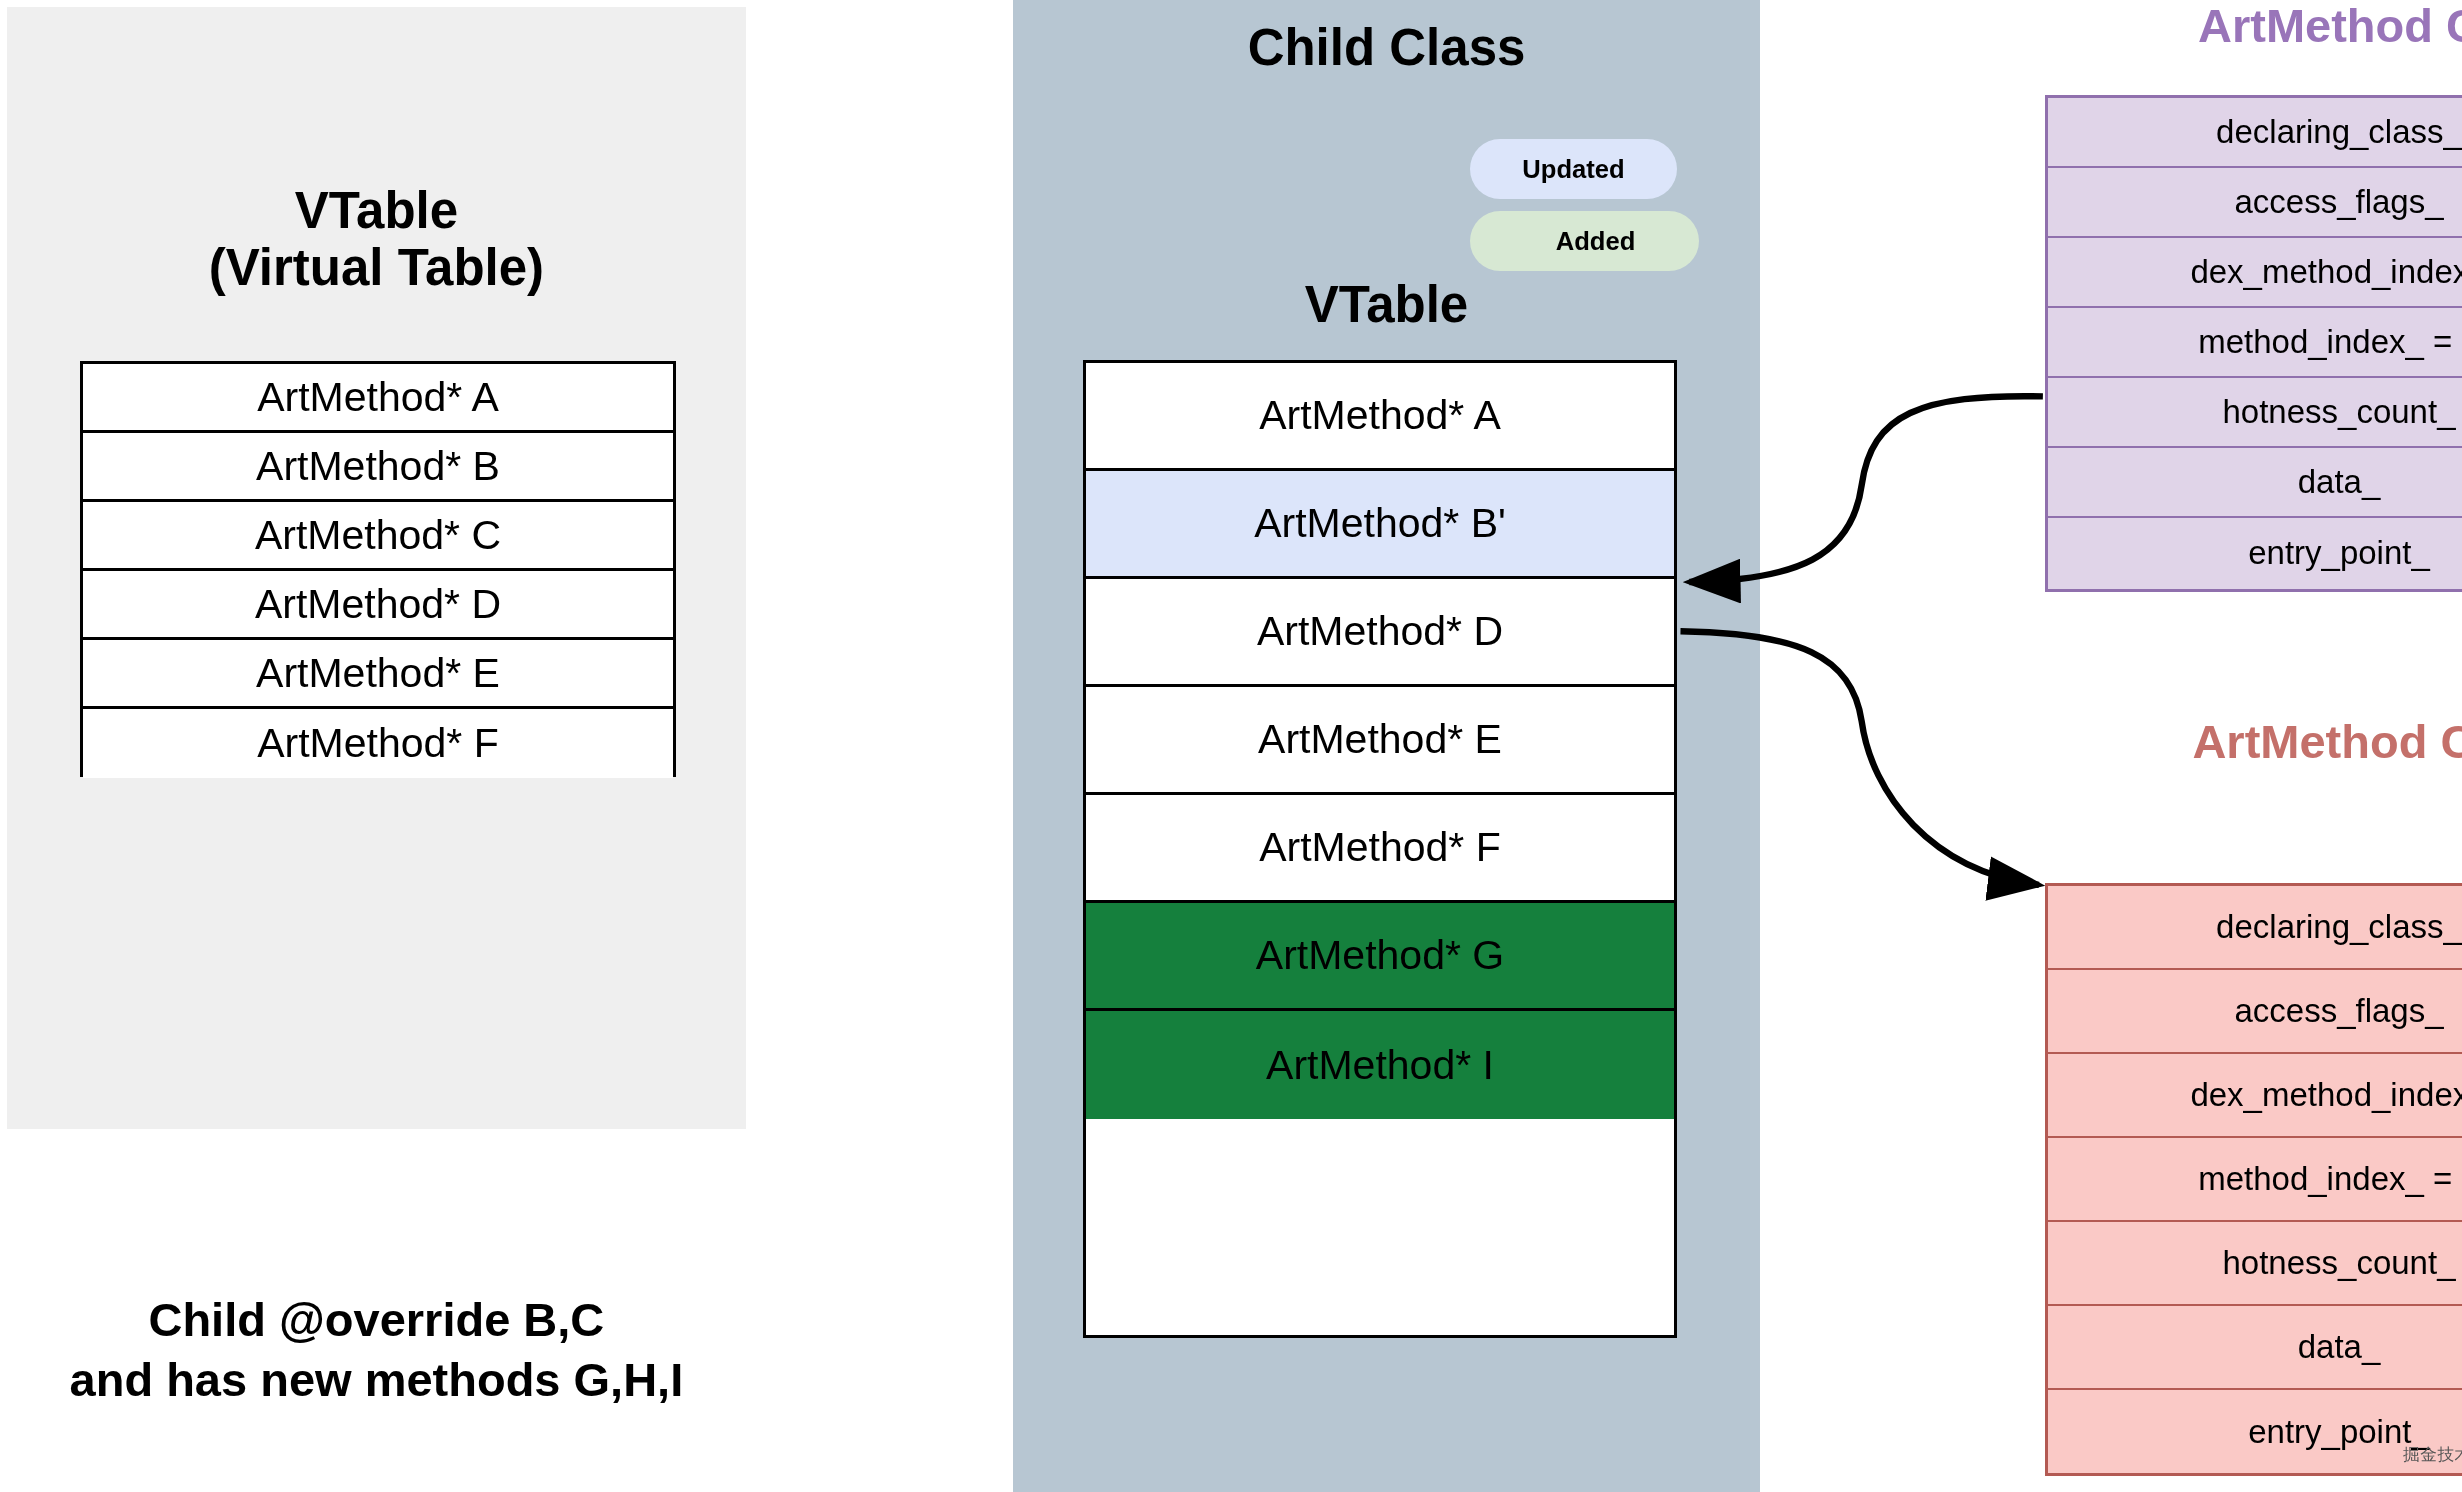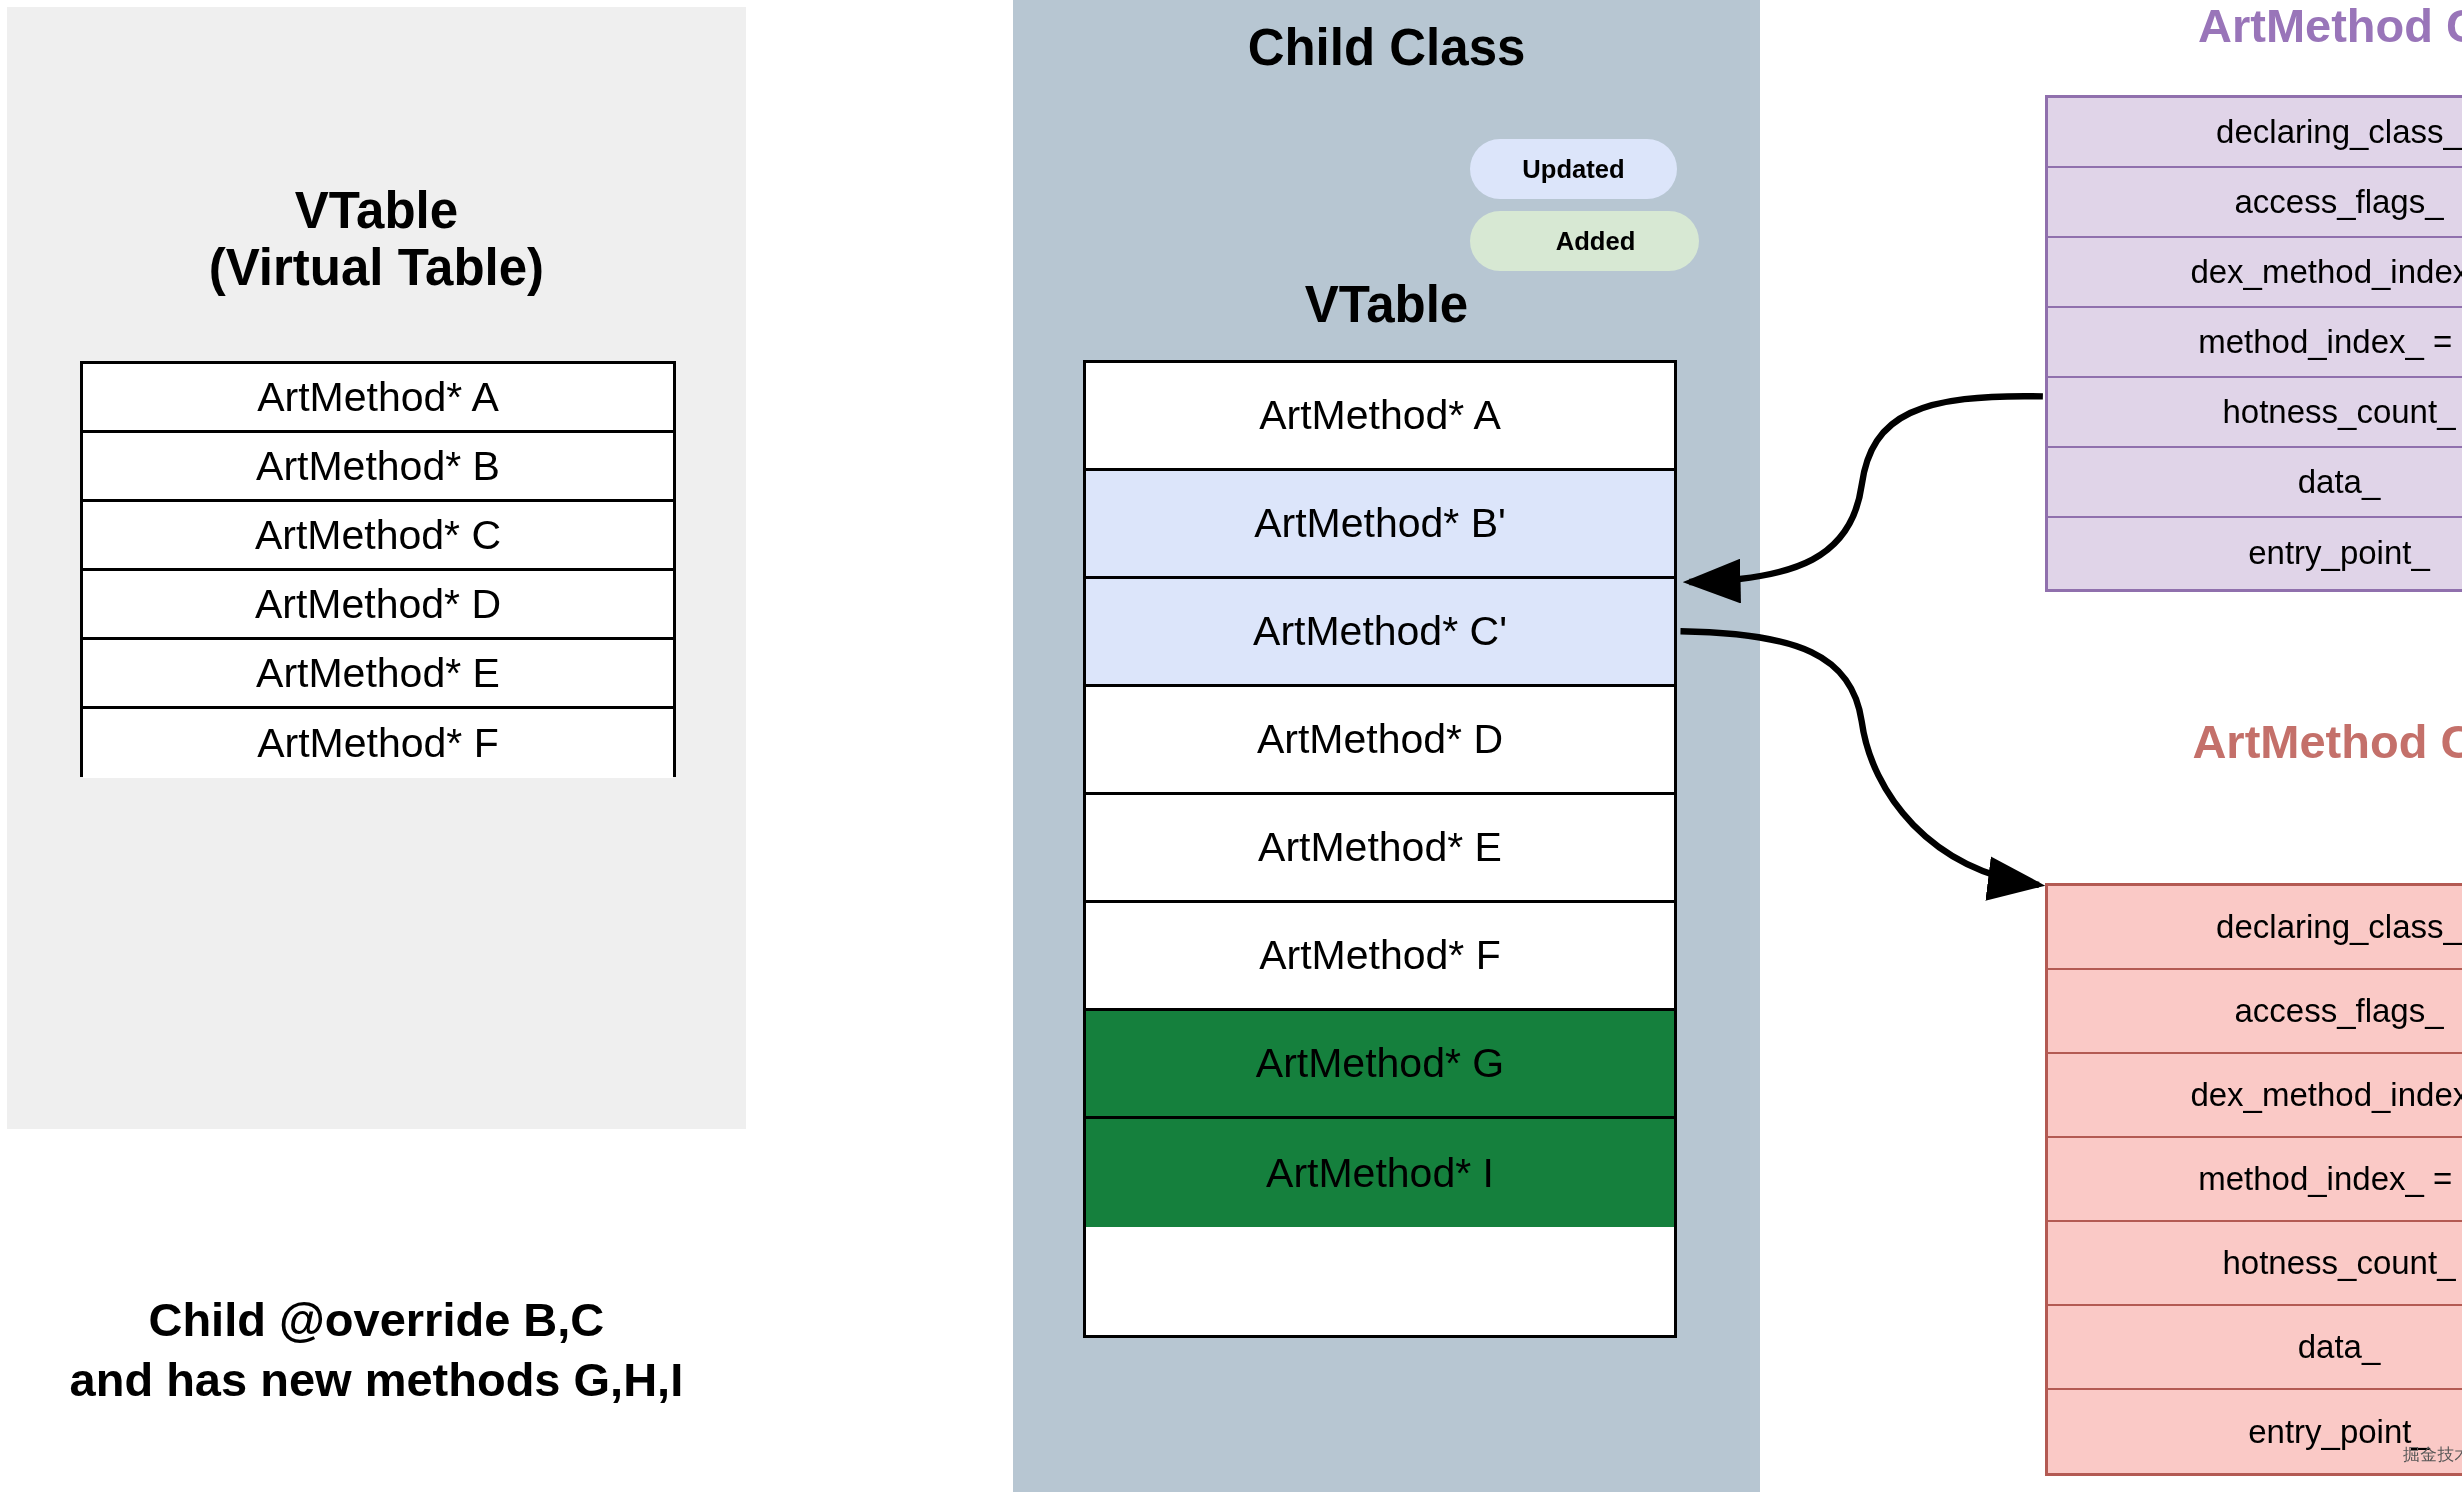--- a/index.html
+++ b/index.html
@@ -243,21 +243,20 @@
   <div class="heading child-title">Child Class</div>
 
   <div class="legend-badge legend-updated">Updated</div>
   <div class="legend-badge legend-added">Added</div>
 
   <div class="heading child-vtable-title">VTable</div>
 
   <div class="vtable vtable-child" id="child-vtable">
       <div class="vrow">ArtMethod* A</div>
       <div class="vrow updated">ArtMethod* B'</div>
-      <div class="vrow updated">ArtMethod* C'</div>
       <div class="vrow">ArtMethod* D</div>
       <div class="vrow">ArtMethod* E</div>
       <div class="vrow">ArtMethod* F</div>
       <div class="vrow added">ArtMethod* G</div>
       <div class="vrow added">ArtMethod* I</div>
     </div>
 
   <div class="caption">Child @override B,C
 and has new methods G,H,I</div>
 

